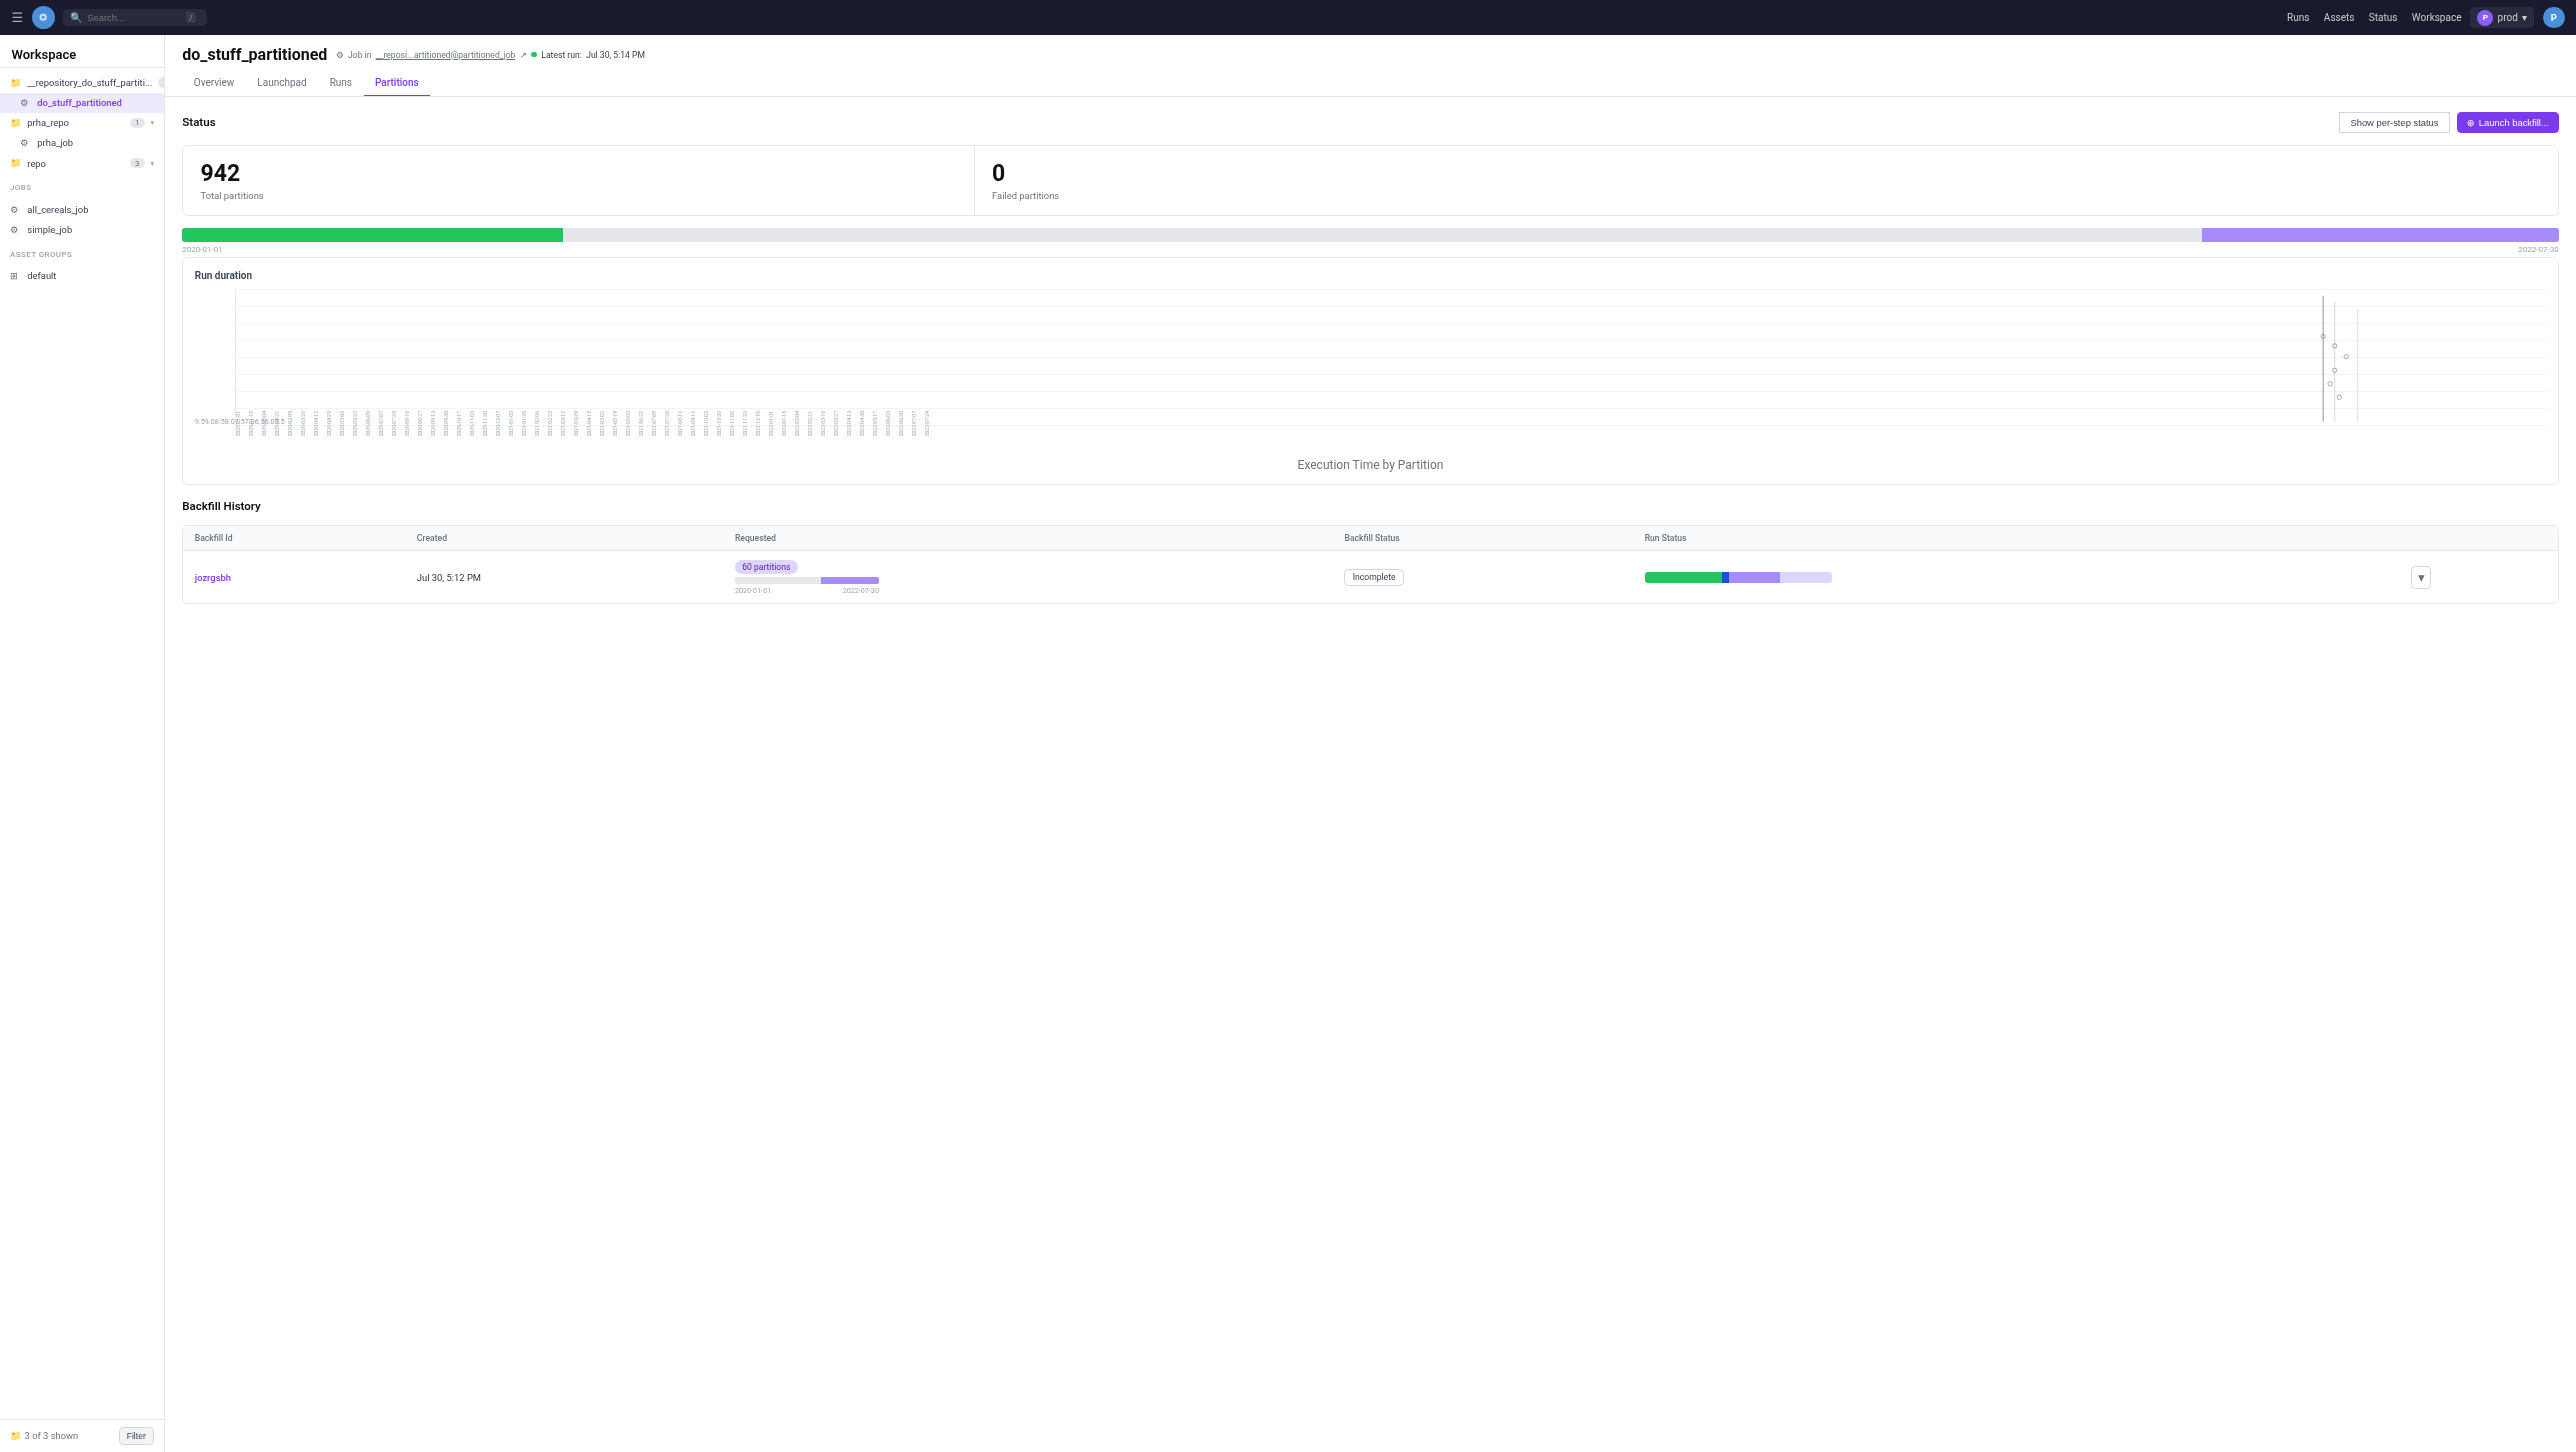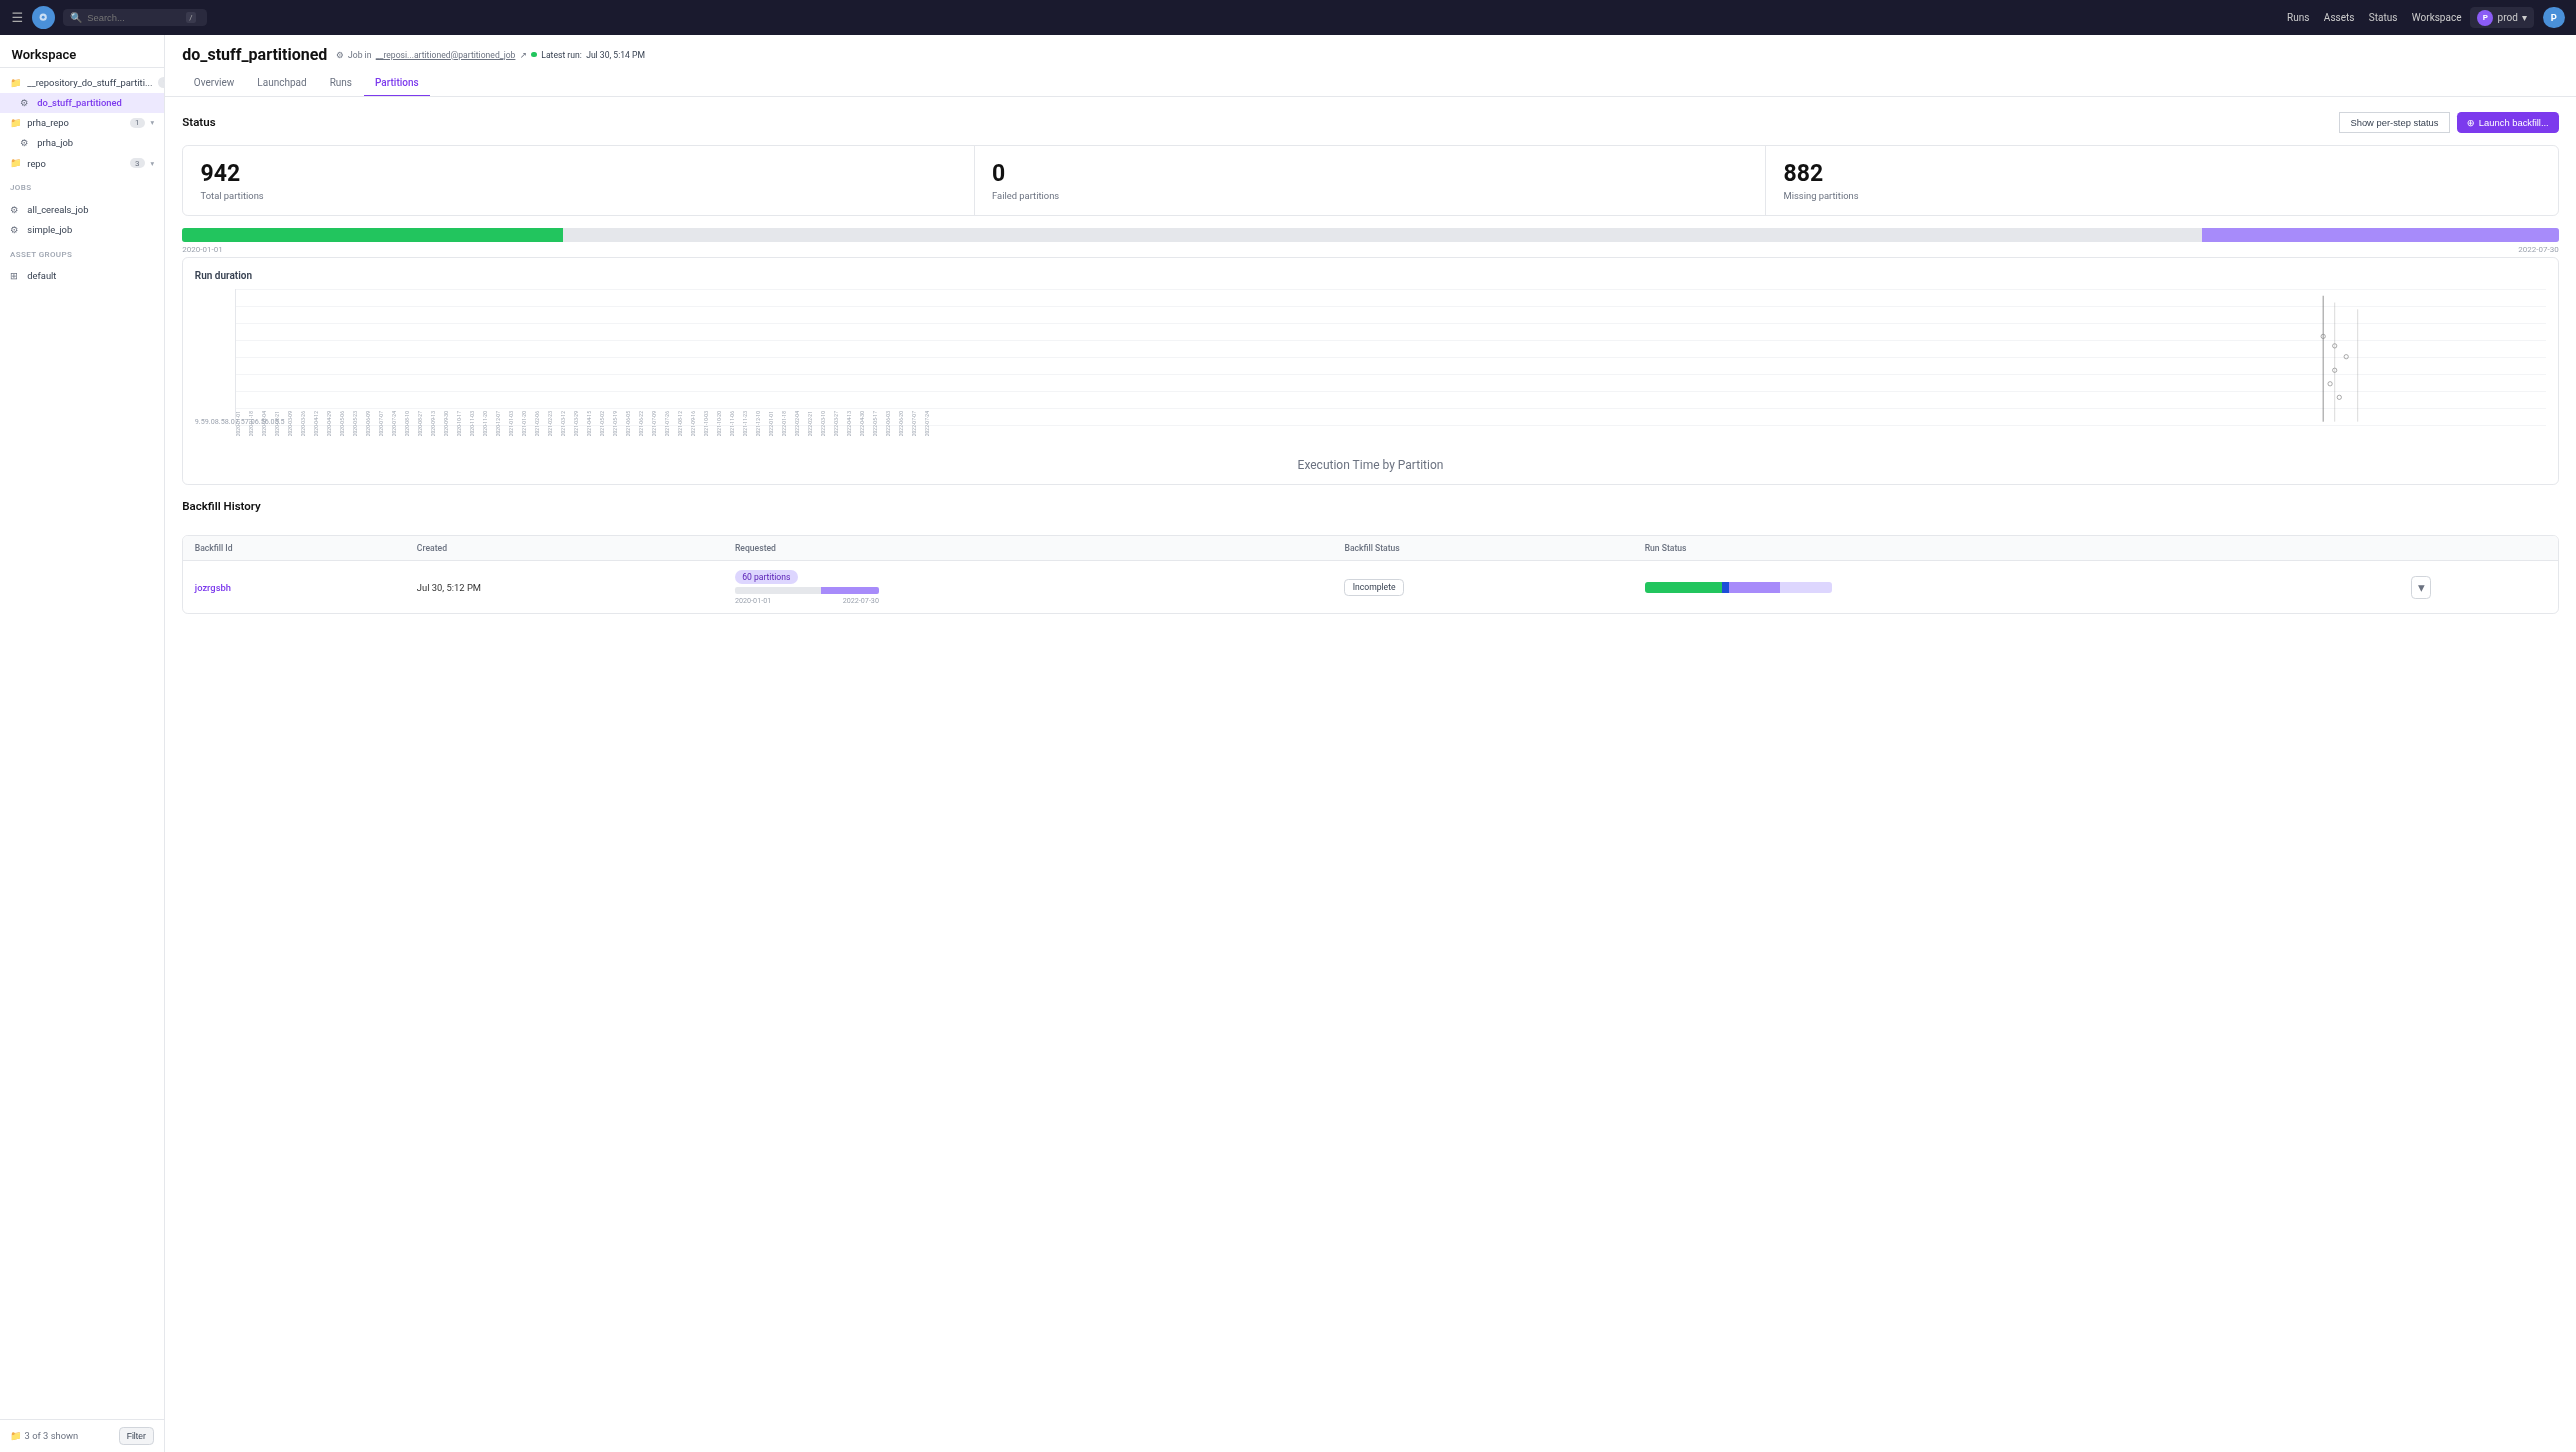--- a/index.html
+++ b/index.html
@@ -131,21 +131,21 @@
     .chart-y-label { font-size: 7.2px; color: #9ca3af; }
     .chart-plot { position: absolute; left: 40px; right: 0; top: 0; bottom: 21.6px; border-left: 0.7px solid #e5e7eb; border-bottom: 0.7px solid #e5e7eb; }
     .chart-grid-lines { position: absolute; inset: 0; }
     .chart-grid-line { position: absolute; left: 0; right: 0; height: 0.7px; background: #f3f4f6; }
     .chart-x-axis { position: absolute; left: 40px; right: 0; bottom: 0; height: 21.6px; display: flex; align-items: flex-start; overflow: hidden; }
     .chart-x-label { font-size: 5.8px; color: #9ca3af; white-space: nowrap; flex-shrink: 0; writing-mode: vertical-rl; transform: rotate(180deg); width: 14.4px; text-align: center; }
     .chart-x-axis-label { text-align: center; font-size: 12px; color: #6b7280; margin-top: 11px; }
 
     
     .backfill-section { }
-    .backfill-title { font-size: 11.5px; font-weight: 600; color: #111; margin-bottom: 22px; }
+    .backfill-title { font-size: 11.5px; font-weight: 600; color: #111; margin-bottom: 12px; }
     .table-container { border: 0.7px solid #e5e7eb; border-radius: 5.8px; overflow: hidden; }
     .table { width: 100%; border-collapse: collapse; }
     .table th {
       padding: 7.2px 11.5px; text-align: left; font-size: 8.6px; font-weight: 500;
       color: #6b7280; background: #f9fafb; border-bottom: 0.7px solid #e5e7eb;
     }
     .table td { padding: 8.6px 11.5px; border-bottom: 0.7px solid #e5e7eb; font-size: 9.4px; }
     .table tr:last-child td { border-bottom: none; }
     .table-link { color: #7c3aed; text-decoration: none; font-weight: 500; }
     .partitions-badge {
@@ -297,24 +297,20 @@
       </div>
 
       <div class="stats-grid">
         <div class="stat-card">
           <div class="stat-number">942</div>
           <div class="stat-label">Total partitions</div>
         </div>
         <div class="stat-card">
           <div class="stat-number">0</div>
           <div class="stat-label">Failed partitions</div>
-        </div>
-        <div class="stat-card">
-          <div class="stat-number">882</div>
-          <div class="stat-label">Missing partitions</div>
         </div>
       </div>
 
       <div class="partition-bar-container">
         <div class="partition-bar">
           <div class="partition-bar-success"></div>
           <div class="partition-bar-missing"></div>
         </div>
         <div class="partition-bar-labels">
           <span>2020-01-01</span>

